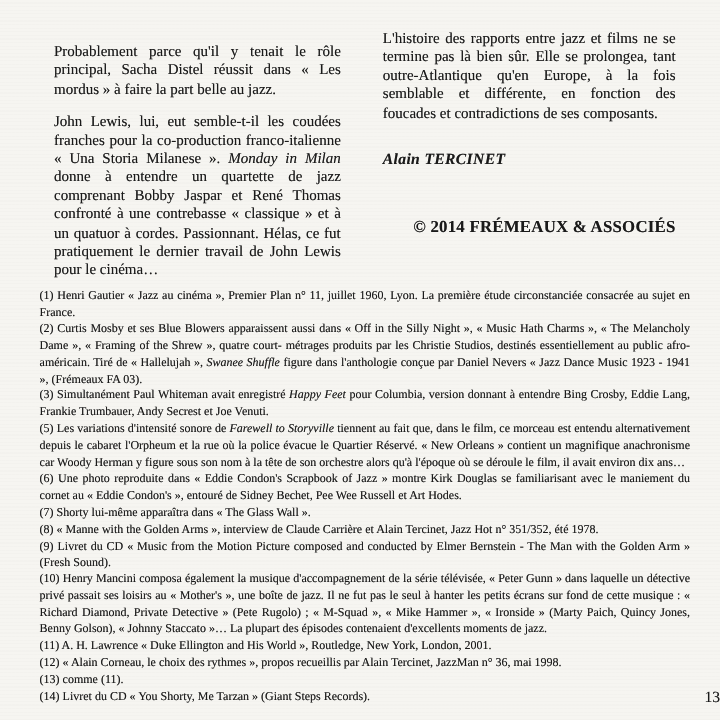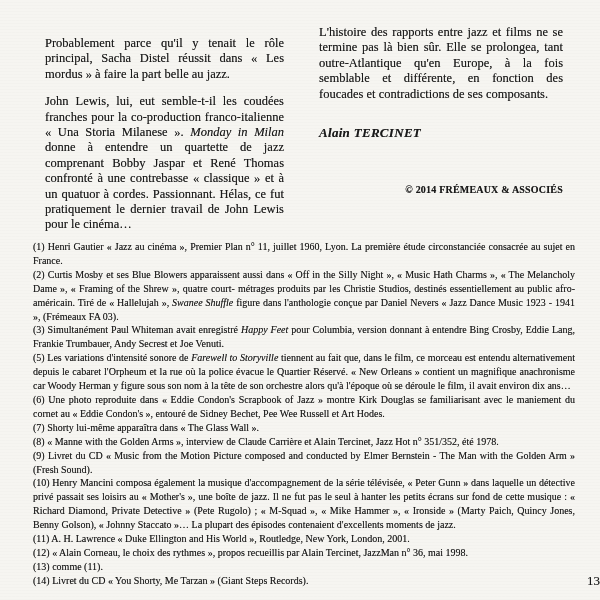--- a/index.html
+++ b/index.html
@@ -19,21 +19,21 @@
   #right-col { left: 307px; top: 13px; width: 268px; font-size: 12.5px; line-height: 15.4px; }
   .author {
     font-weight: bold;
     font-style: italic;
     font-size: 13px;
     margin-top: 23px !important;
     letter-spacing: 0.3px;
   }
   .copyright {
     text-align: right;
-    font-size: 10px;
+    font-size: 14px;
     font-weight: bold;
     margin-top: 42px !important;
     letter-spacing: 0.2px;
   }
   #footnotes {
     position: absolute;
     left: 33px; top: 240px; width: 542px;
     font-size: 10px; line-height: 13.9px;
     text-align: justify;
   }

